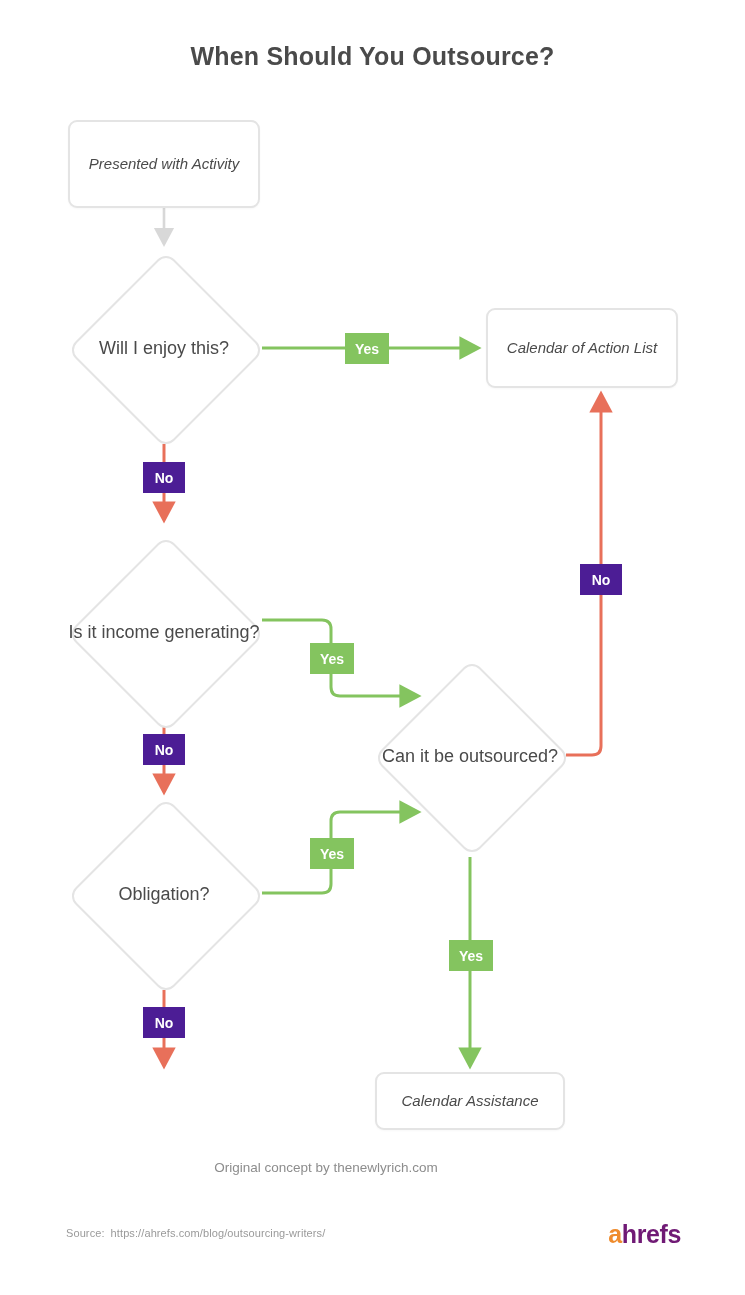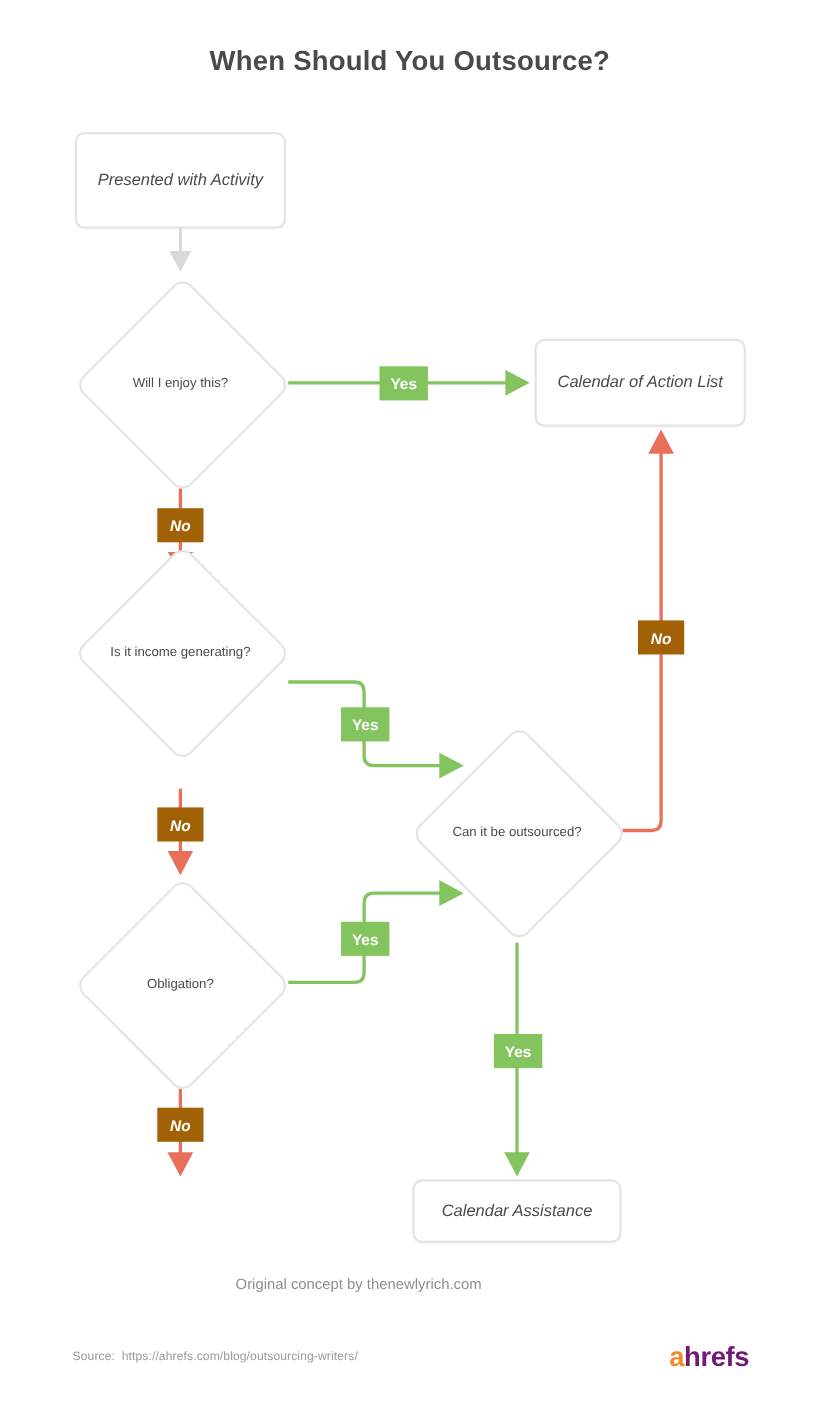--- a/index.html
+++ b/index.html
@@ -30,31 +30,31 @@
 
   .diamond-wrap{position:absolute;}
   .diamond-shape{
     position:absolute;left:0;top:0;width:100%;height:100%;
     background:#ffffff;border:2px solid #e4e4e4;border-radius:12px;
     transform:rotate(45deg);
   }
   .diamond-label{
     position:absolute;left:0;top:0;width:100%;height:100%;
     display:flex;align-items:center;justify-content:center;
-    text-align:center;font-size:12px;color:#4a4a4a;line-height:1.36;
+    text-align:center;font-size:18px;color:#4a4a4a;line-height:1.36;
     z-index:3;
   }
 
   .badge{
     position:absolute;box-sizing:border-box;
     display:flex;align-items:center;justify-content:center;
     color:#ffffff;font-size:14px;font-weight:bold;z-index:6;
   }
   .badge-yes{background:#84c45f;}
-  .badge-no{background:#a16207;font-style:italic;}
+  .badge-no{background:#4c1d95;}
 
   .footnote{
     position:absolute;left:0;top:1160px;width:652px;text-align:center;
     font-size:13.5px;color:#8d8d8d;
   }
   .source{
     position:absolute;left:66px;top:1227px;
     font-size:11px;color:#9a9a9a;letter-spacing:.1px;
   }
   .source .src-label{margin-right:6px;}
@@ -110,21 +110,21 @@
 
   <div class="diamond-wrap" style="left:96px;top:280px;width:136px;height:136px;">
     <div class="diamond-shape"></div>
     <div class="diamond-label" style="left:-32px;top:-10px;width:200px;height:156px;">Will I enjoy this?</div>
   </div>
 
   <div class="node box" style="left:486px;top:308px;width:192px;height:80px;">
     <span>Calendar of Action List</span>
   </div>
 
-  <div class="diamond-wrap" style="left:96px;top:524px;width:136px;height:136px;">
+  <div class="diamond-wrap" style="left:96px;top:564px;width:136px;height:136px;">
     <div class="diamond-shape"></div>
     <div class="diamond-label" style="left:-32px;top:-10px;width:200px;height:156px;">Is it income generating?</div>
   </div>
 
   <div class="diamond-wrap" style="left:402px;top:688px;width:136px;height:136px;">
     <div class="diamond-shape"></div>
     <div class="diamond-label" style="left:-32px;top:-10px;width:200px;height:156px;">Can it be outsourced?</div>
   </div>
 
   <div class="diamond-wrap" style="left:96px;top:826px;width:136px;height:136px;">

